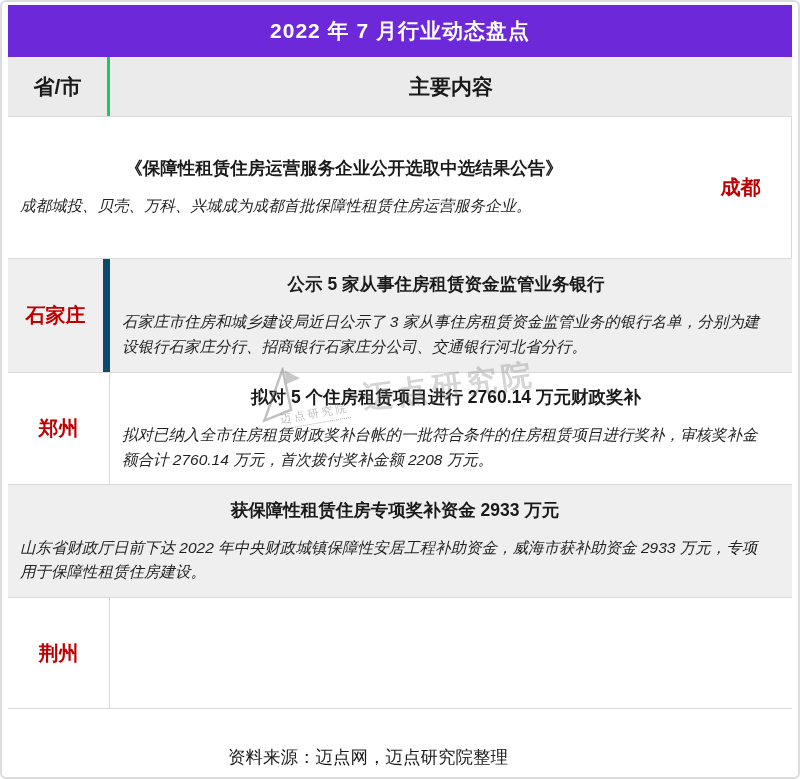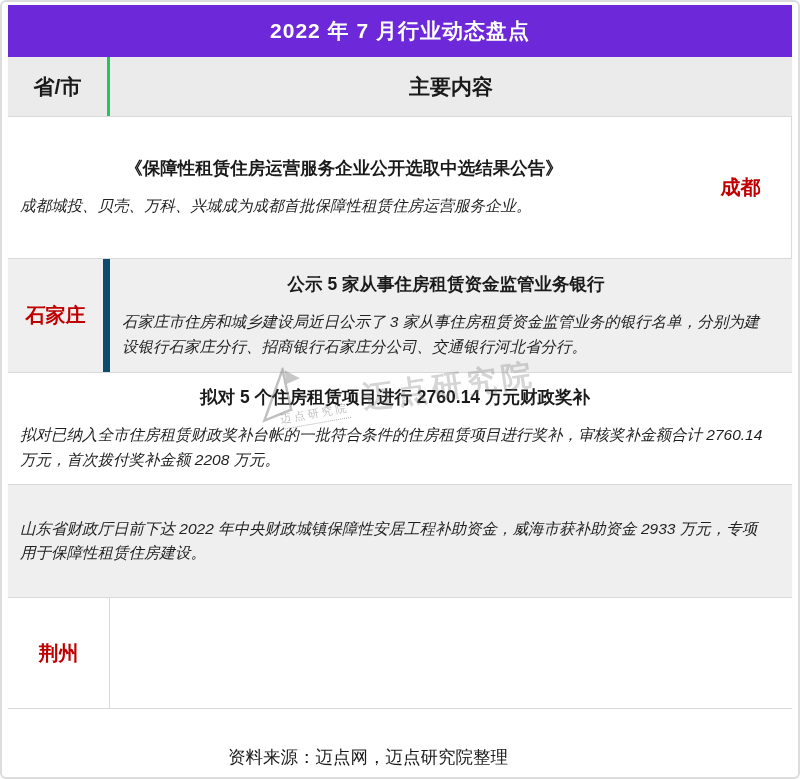--- a/index.html
+++ b/index.html
@@ -103,28 +103,30 @@
 
     <div class="trow gray r1">
       <div class="td city">石家庄</div>
       <div class="td content">
         <div class="rtitle">公示 5 家从事住房租赁资金监管业务银行</div>
         <div class="rdesc">石家庄市住房和城乡建设局近日公示了 3 家从事住房租赁资金监管业务的银行名单，分别为建设银行石家庄分行、招商银行石家庄分公司、交通银行河北省分行。</div>
       </div>
     </div>
 
     <div class="trow r2">
+      <div class="td city">郑州</div>
       <div class="td content">
         <div class="rtitle">拟对 5 个住房租赁项目进行 2760.14 万元财政奖补</div>
         <div class="rdesc">拟对已纳入全市住房租赁财政奖补台帐的一批符合条件的住房租赁项目进行奖补，审核奖补金额合计 2760.14 万元，首次拨付奖补金额 2208 万元。</div>
       </div>
     </div>
 
     <div class="trow gray r3">
       <div class="td content">
+        <div class="rtitle">获保障性租赁住房专项奖补资金 2933 万元</div>
         <div class="rdesc">山东省财政厅日前下达 2022 年中央财政城镇保障性安居工程补助资金，威海市获补助资金 2933 万元，专项用于保障性租赁住房建设。</div>
       </div>
     </div>
 
     <div class="trow r4">
       <div class="td city">荆州</div>
       <div class="td content">
       </div>
     </div>
 

